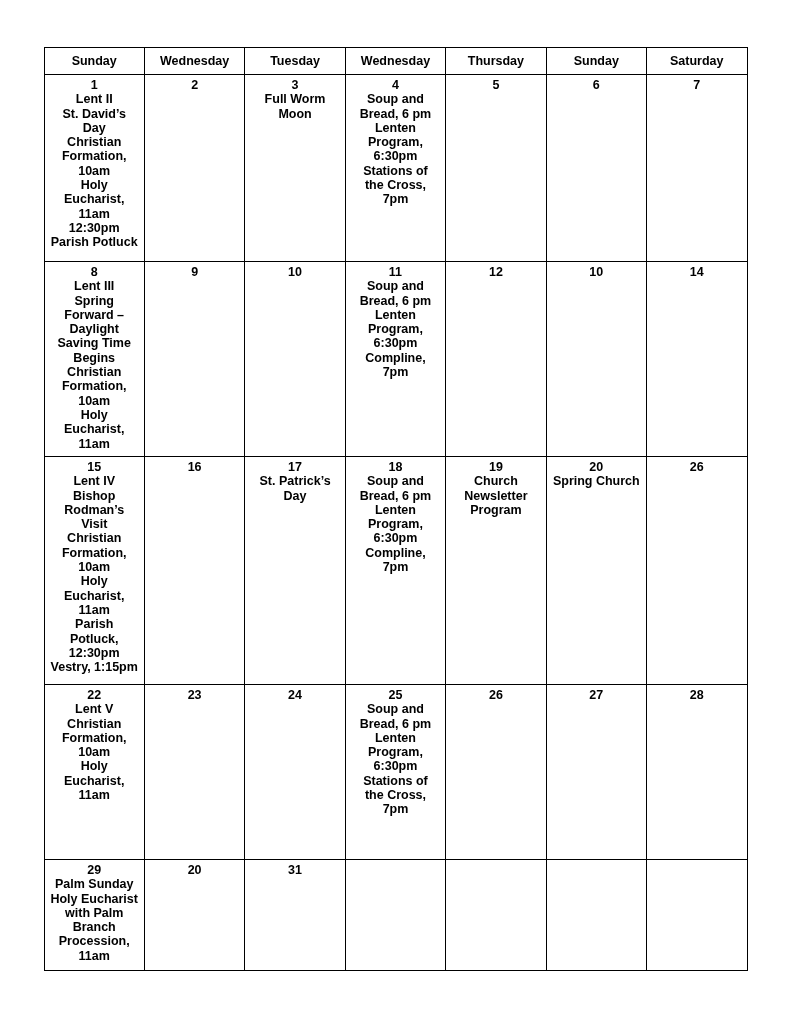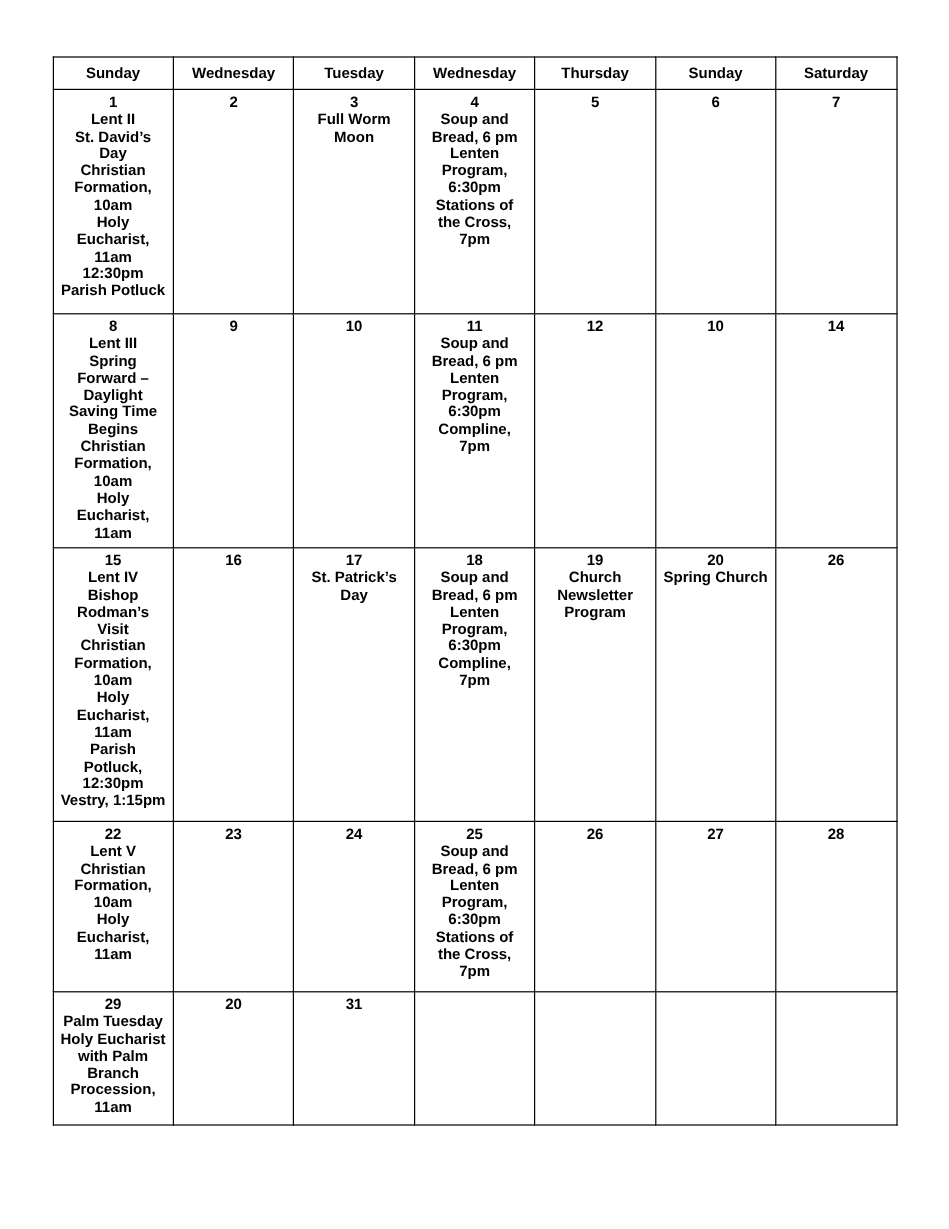--- a/index.html
+++ b/index.html
@@ -36,21 +36,21 @@
   }
   table.calendar td {
     font-size: 12.5px;
     font-weight: bold;
     line-height: 14.3px;
     padding: 3px 1px 2px 1px;
   }
   tr.week-1 { height: 187px; }
   tr.week-2 { height: 195px; }
   tr.week-3 { height: 228px; }
-  tr.week-4 { height: 142px; }
+  tr.week-4 { height: 175px; }
   tr.week-5 { height: 111px; }
   .daynum {
     white-space: pre-line;
   }
   .events {
     white-space: pre-line;
   }
 </style>
 </head>
 <body>
@@ -255,21 +255,21 @@
             <div class="events"></div>
           </td>
         <td>
             <div class="daynum">28</div>
             <div class="events"></div>
           </td>
       </tr>
       <tr class="week-5">
         <td>
             <div class="daynum">29</div>
-            <div class="events">Palm Tuesday
+            <div class="events">Palm Sunday
 Holy Eucharist
 with Palm
 Branch
 Procession,
 11am</div>
           </td>
         <td>
             <div class="daynum">20</div>
             <div class="events"></div>
           </td>

